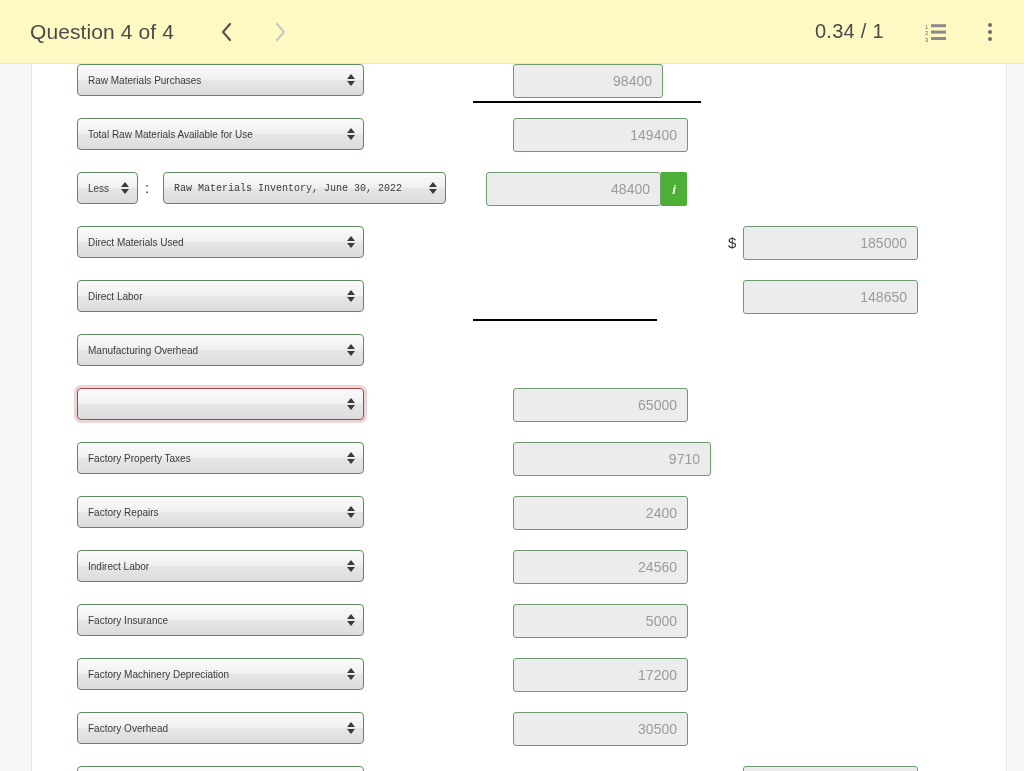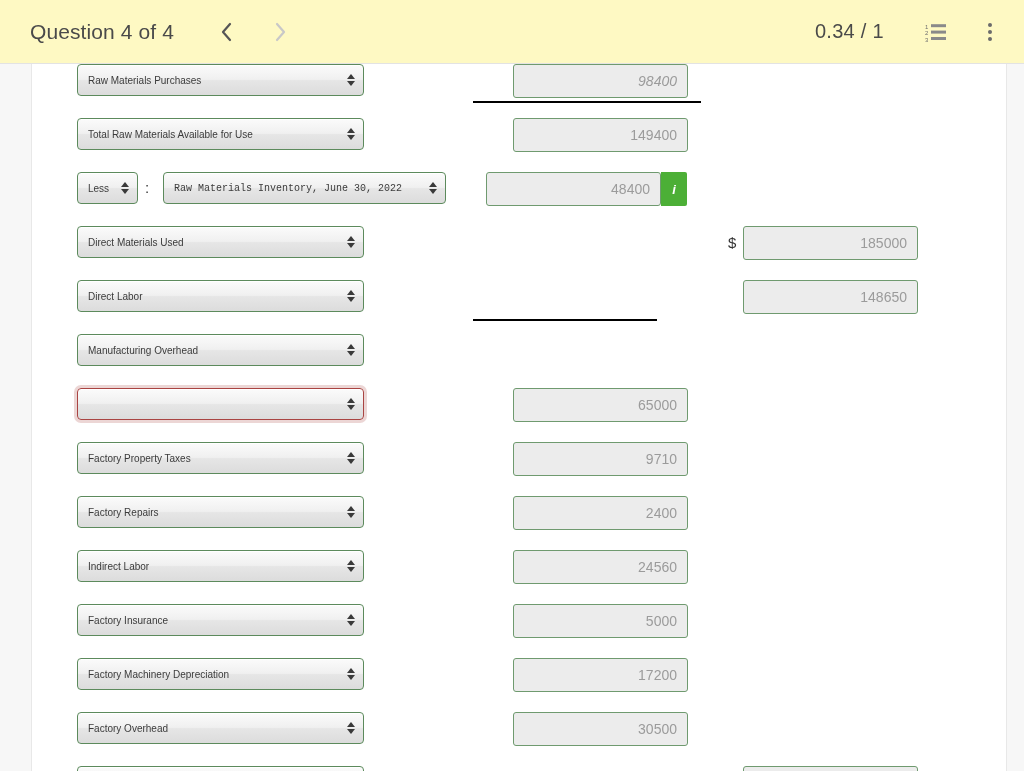--- a/index.html
+++ b/index.html
@@ -224,21 +224,21 @@
   <div id="page-sheet">
     <div id="rows-host">
         <div class="form-row" style="top: 0px;">
           <div class="acct-select" style="left: 45px; width: 287px; top: 0px;">
             <span class="sel-label">Raw Materials Purchases</span>
             <span class="spinner">
               <i class="up"></i>
               <i class="down"></i>
             </span>
           </div>
-          <div class="amt-input" style="left: 481px; width: 175px; top: 0px; font-style: italic;">98400</div>
+          <div class="amt-input" style="left: 481px; width: 150px; top: 0px;">98400</div>
         </div>
         <div class="rule" style="left: 441px; top: 37px; width: 228px;"></div>
         <div class="form-row" style="top: 54px;">
           <div class="acct-select" style="left: 45px; width: 287px; top: 0px;">
             <span class="sel-label">Total Raw Materials Available for Use</span>
             <span class="spinner">
               <i class="up"></i>
               <i class="down"></i>
             </span>
           </div>
@@ -305,21 +305,21 @@
           <div class="amt-input" style="left: 481px; width: 175px; top: 0px;">65000</div>
         </div>
         <div class="form-row" style="top: 378px;">
           <div class="acct-select" style="left: 45px; width: 287px; top: 0px;">
             <span class="sel-label">Factory Property Taxes</span>
             <span class="spinner">
               <i class="up"></i>
               <i class="down"></i>
             </span>
           </div>
-          <div class="amt-input" style="left: 481px; width: 175px; top: 0px;">9710</div>
+          <div class="amt-input" style="left: 481px; width: 198px; top: 0px;">9710</div>
         </div>
         <div class="form-row" style="top: 432px;">
           <div class="acct-select" style="left: 45px; width: 287px; top: 0px;">
             <span class="sel-label">Factory Repairs</span>
             <span class="spinner">
               <i class="up"></i>
               <i class="down"></i>
             </span>
           </div>
           <div class="amt-input" style="left: 481px; width: 175px; top: 0px;">2400</div>

